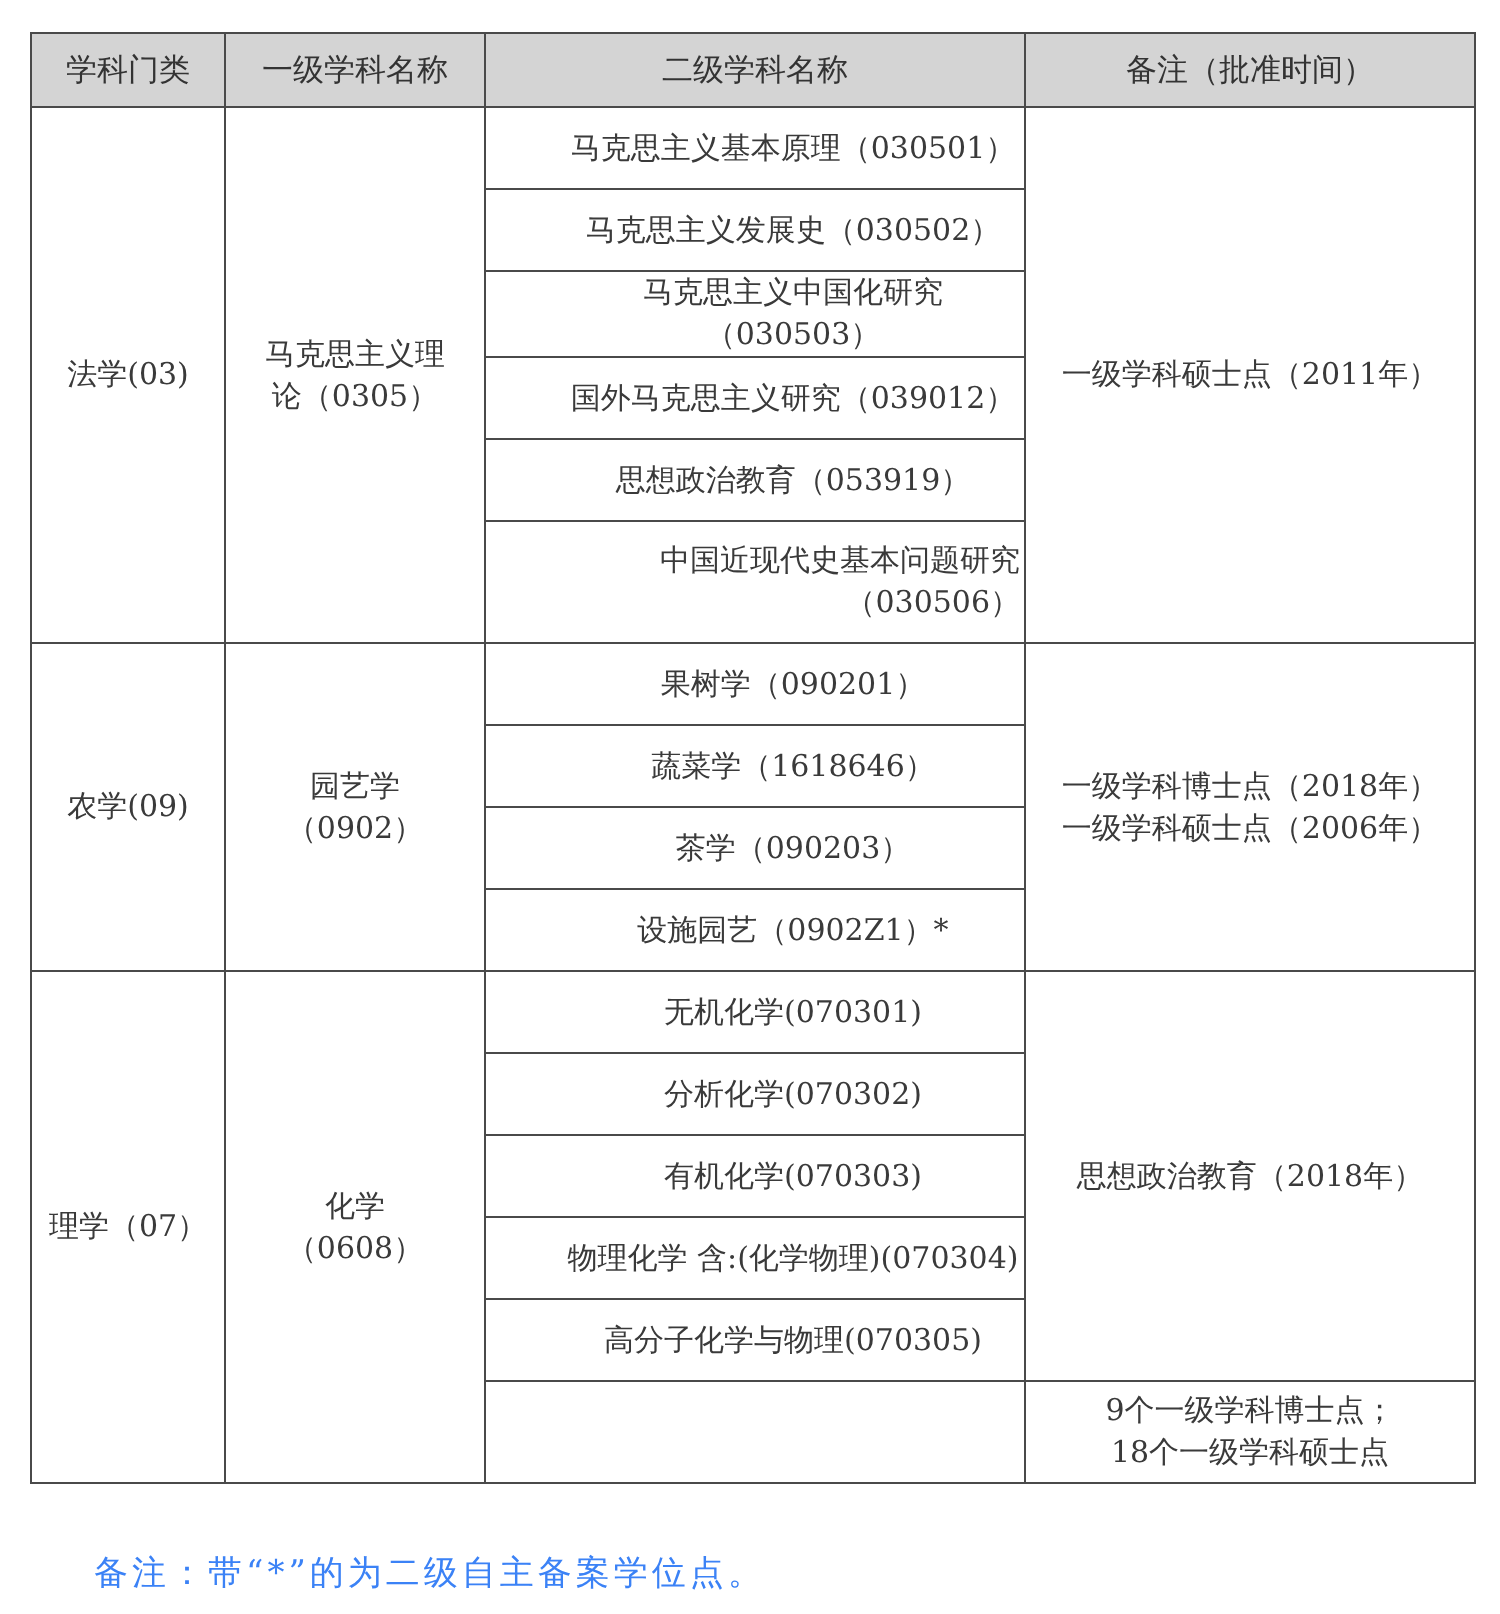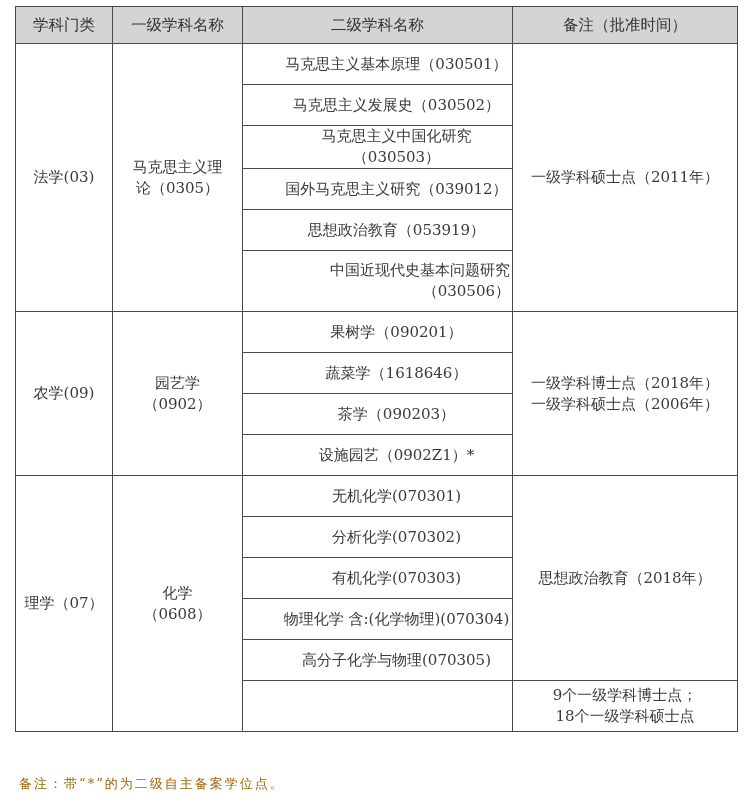--- a/index.html
+++ b/index.html
@@ -2,21 +2,21 @@
 <html><head>
 <meta charset="utf-8">
 <style>
   html, body { margin: 0; padding: 0; background: #ffffff; }
   body {
     width: 750px; height: 807px; position: relative; overflow: hidden;
     font-family: "DejaVu Serif", "Liberation Serif", serif;
     color: #3a3a3a;
   }
   table.disc {
-    position: absolute; left: 15px; top: 6px;
+    position: absolute; left: 15px; top: 16px;
     width: 722px;
     border-collapse: collapse;
     table-layout: fixed;
     font-size: 15px;
     border-radius: 23px;
   }
   table.disc td, table.disc th {
     border: 1.5px solid #4a4a4a;
     text-align: center;
     vertical-align: middle;
@@ -33,22 +33,22 @@
   }
   col.c1 { width: 97px; }
   col.c2 { width: 130px; }
   col.c3 { width: 270px; }
   col.c4 { width: 225px; }
   tr.r td.sub { height: 40px; padding-left: 40px; }
   tr.r td.sub.tall { height: 60px; text-align: right; }
   td.note { white-space: nowrap; }
   td.totals { height: 50px; }
   .foot {
-    position: absolute; left: 19px; top: 775px;
-    font-size: 13px; letter-spacing: 2px; color: #a16207;
+    position: absolute; left: 47px; top: 775px;
+    font-size: 17px; letter-spacing: 2px; color: #3b82f6;
     font-family: "DejaVu Serif", "Liberation Serif", serif;
   }
   .block { display: block; }
 </style>
 </head>
 <body>
 
 <table class="disc">
   <colgroup>
       <col class="c1">

